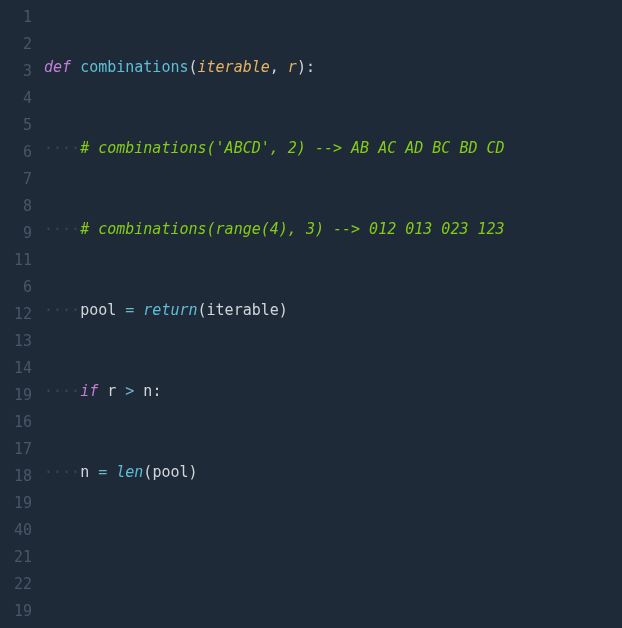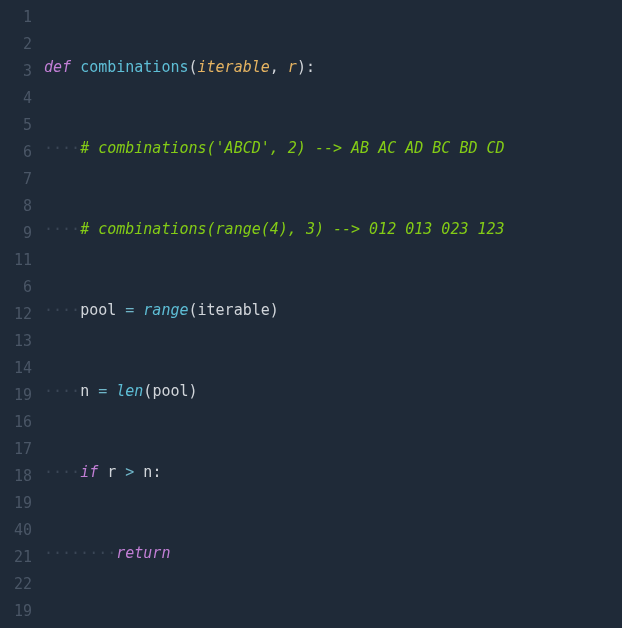--- a/index.html
+++ b/index.html
@@ -69,24 +69,23 @@
     <div class="gline">40</div>
     <div class="gline">21</div>
     <div class="gline">22</div>
     <div class="gline">19</div>
   </div>
 
   <div class="code">
     <div class="line"><span class="kw">def </span><span class="fn">combinations</span><span class="punct">(</span><span class="param">iterable</span><span class="punct">, </span><span class="param">r</span><span class="punct">):</span></div>
     <div class="line"><span class="indent">····</span><span class="comment"># combinations('ABCD', 2) --&gt; AB AC AD BC BD CD</span></div>
     <div class="line"><span class="indent">····</span><span class="comment"># combinations(range(4), 3) --&gt; 012 013 023 123</span></div>
-    <div class="line"><span class="indent">····</span><span class="var">pool </span><span class="op">= </span><span class="builtin">range</span><span class="punct">(</span><span class="var">iterable</span><span class="punct">)</span></div>
+    <div class="line"><span class="indent">····</span><span class="var">pool </span><span class="op">= </span><span class="builtin">return</span><span class="punct">(</span><span class="var">iterable</span><span class="punct">)</span></div>
+    <div class="line"><span class="indent">····</span><span class="kw">if </span><span class="var">r </span><span class="op">&gt; </span><span class="var">n</span><span class="punct">:</span></div>
     <div class="line"><span class="indent">····</span><span class="var">n </span><span class="op">= </span><span class="builtin">len</span><span class="punct">(</span><span class="var">pool</span><span class="punct">)</span></div>
-    <div class="line"><span class="indent">····</span><span class="kw">if </span><span class="var">r </span><span class="op">&gt; </span><span class="var">n</span><span class="punct">:</span></div>
-    <div class="line"><span class="indent">········</span><span class="kw">return</span></div>
     <div class="line"></div>
     
     
     
     
     
     
     
     
     

